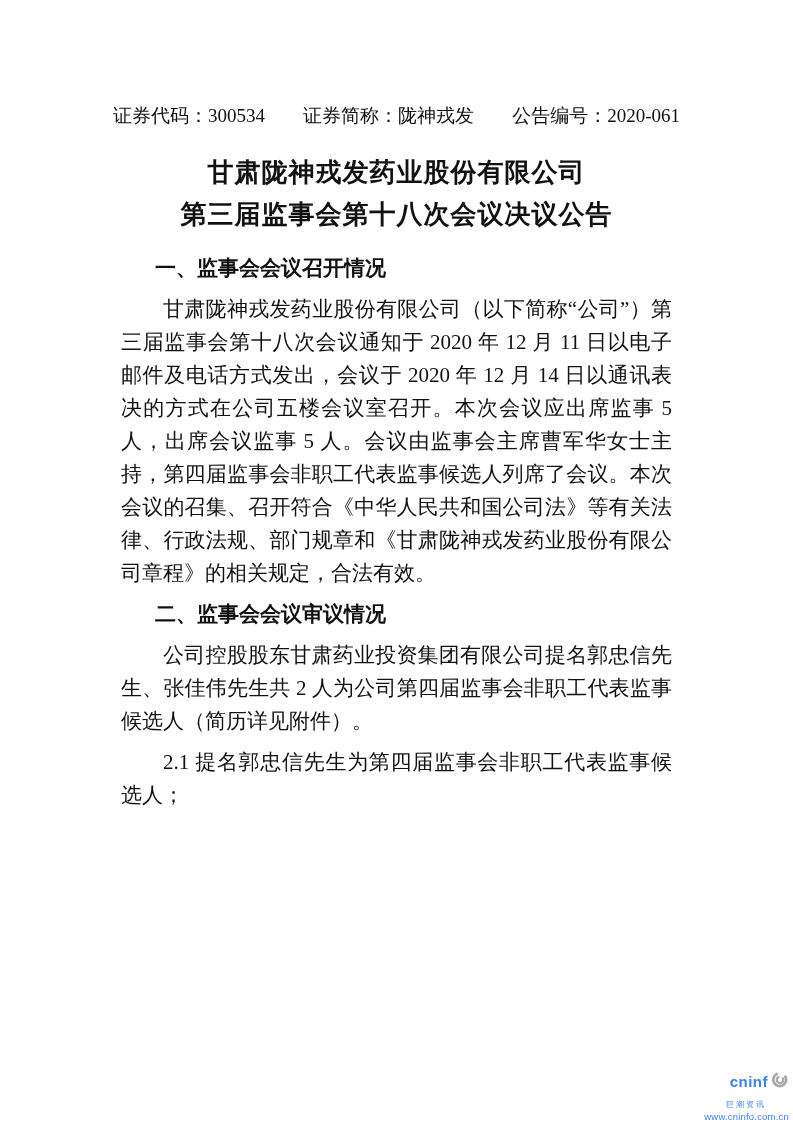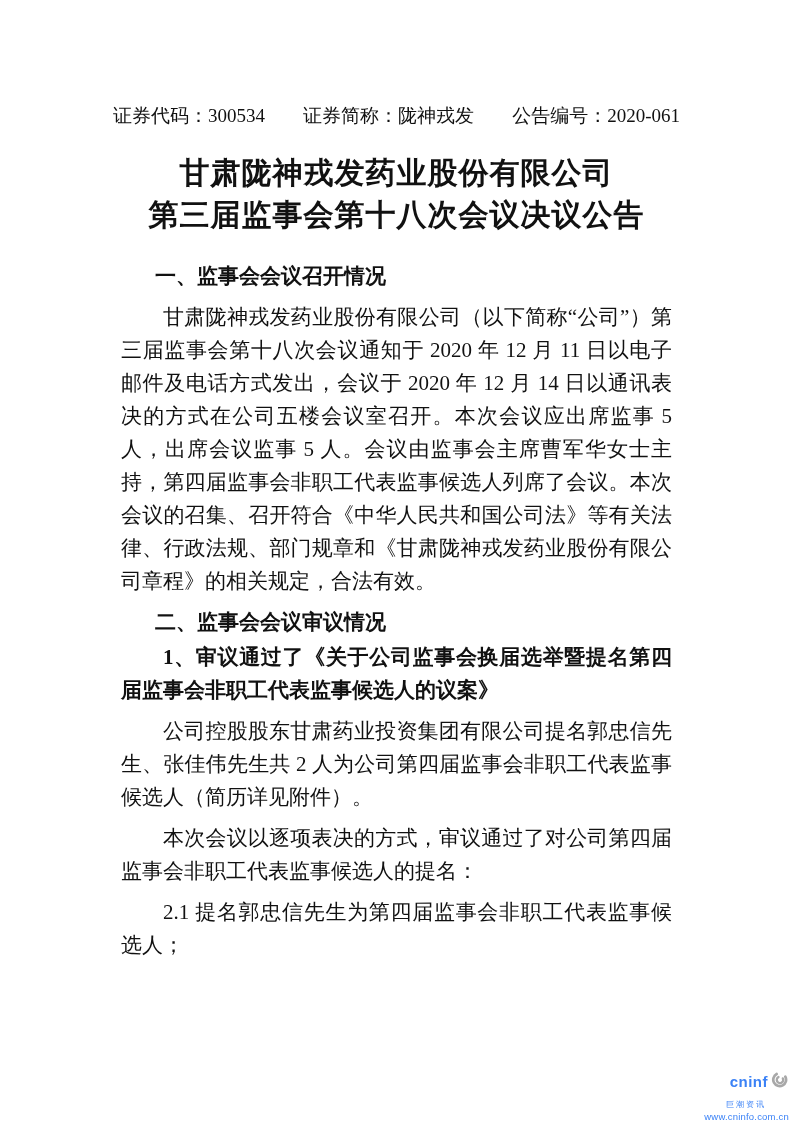--- a/index.html
+++ b/index.html
@@ -27,40 +27,40 @@
     align-items: baseline;
     font-size: 19px;
     line-height: 28px;
     white-space: nowrap;
     margin-top: 7px;
   }
   .doc-title {
     margin-top: 22px;
     text-align: center;
     font-weight: 700;
-    font-size: 30px;
+    font-size: 26px;
     line-height: 42px;
     letter-spacing: 1px;
   }
   .disclaimer {
     margin: 18px 0 0 0;
     font-weight: 700;
     font-size: 21px;
     line-height: 35px;
     text-indent: 2em;
     text-align: justify;
   }
   .sec-heading {
     margin: 0;
     font-weight: 700;
     font-size: 21px;
     line-height: 33px;
     text-indent: 2em;
   }
-  .sec1-heading { margin-top: 24px; }
+  .sec1-heading { margin-top: 16px; }
   .para {
     margin: 8px;
     font-size: 21px;
     line-height: 33px;
     text-indent: 2em;
     text-align: justify;
   }
   .para-bold {
     font-weight: 700;
     margin-top: 2px;
@@ -115,26 +115,24 @@
   </div>
 
 
   <h2 class="sec-heading sec1-heading">一、监事会会议召开情况</h2>
 
   <p class="para">甘肃陇神戎发药业股份有限公司（以下简称“公司”）第三届监事会第十八次会议通知于 2020 年 12 月 11 日以电子邮件及电话方式发出，会议于 2020 年 12 月 14 日以通讯表决的方式在公司五楼会议室召开。本次会议应出席监事 5 人，出席会议监事 5 人。会议由监事会主席曹军华女士主持，第四届监事会非职工代表监事候选人列席了会议。本次会议的召集、召开符合《中华人民共和国公司法》等有关法律、行政法规、部门规章和《甘肃陇神戎发药业股份有限公司章程》的相关规定，合法有效。</p>
 
   <h2 class="sec-heading">二、监事会会议审议情况</h2>
 
 
-  <p class="para para-bold">1、审议通过了《关于公司监事会换届选举暨提名第四届监事会非职工代表监事候选人的议案》</p>
 
 
   <p class="para">公司控股股东甘肃药业投资集团有限公司提名郭忠信先生、张佳伟先生共 2 人为公司第四届监事会非职工代表监事候选人（简历详见附件）。</p>
 
-  <p class="para">本次会议以逐项表决的方式，审议通过了对公司第四届监事会非职工代表监事候选人的提名：</p>
 
   <p class="para">2.1 提名郭忠信先生为第四届监事会非职工代表监事候选人；</p>
 
 </div>
 
 <div class="watermark">
   <div class="wm-brand-row">
     <span class="wm-brand">cninf</span>
     <span>
       <svg width="19" height="16" viewBox="0 0 19 16">

